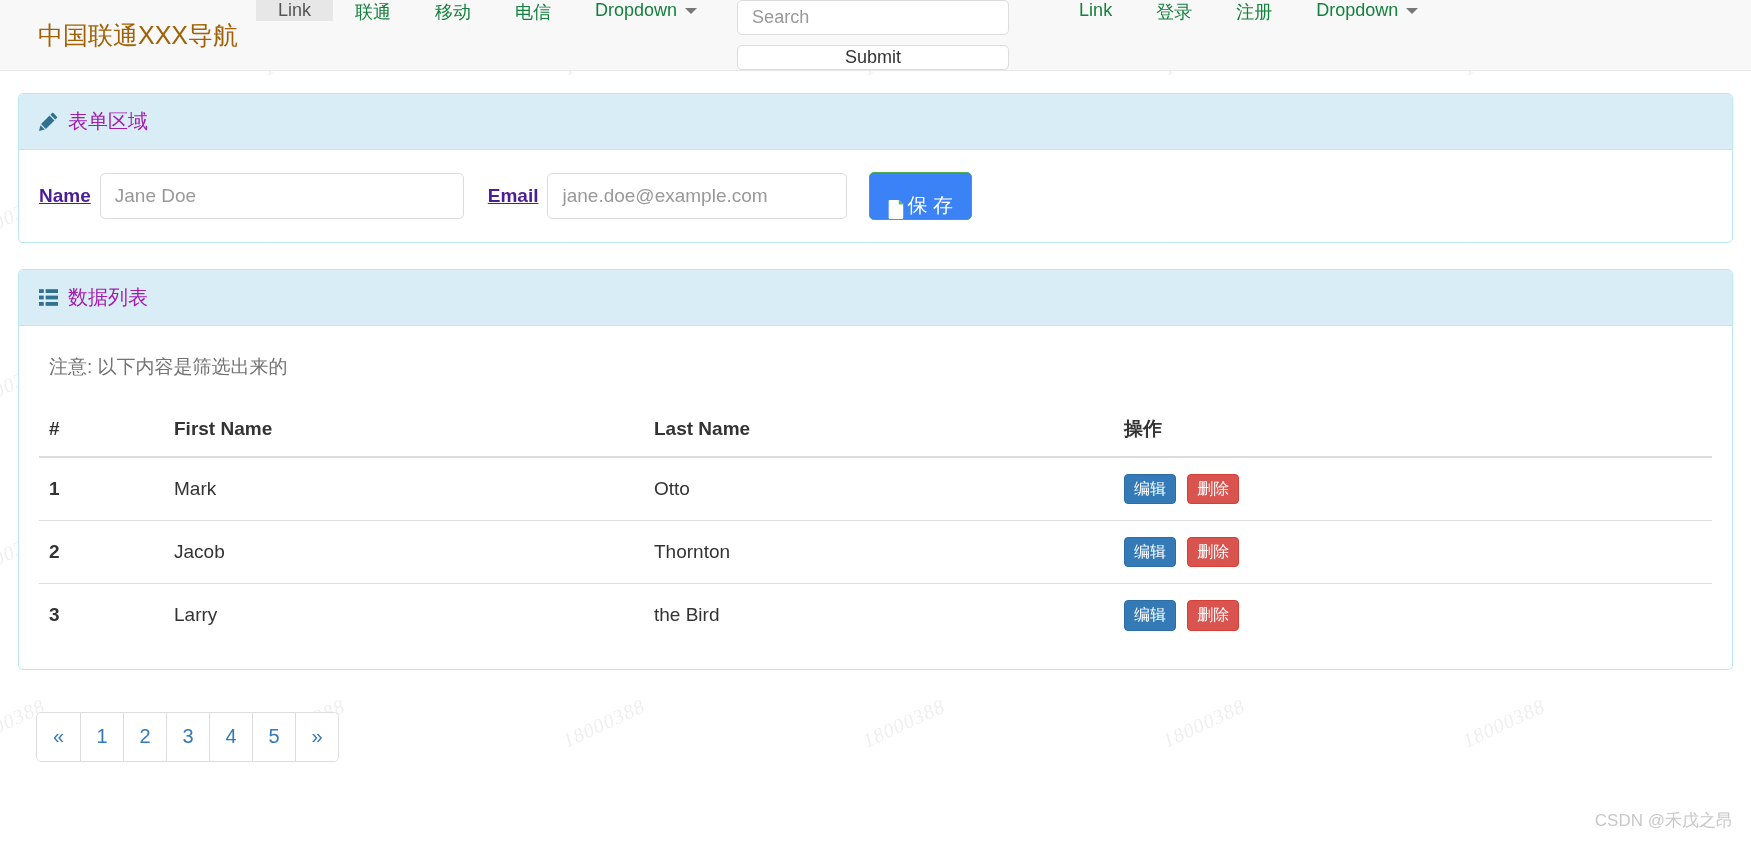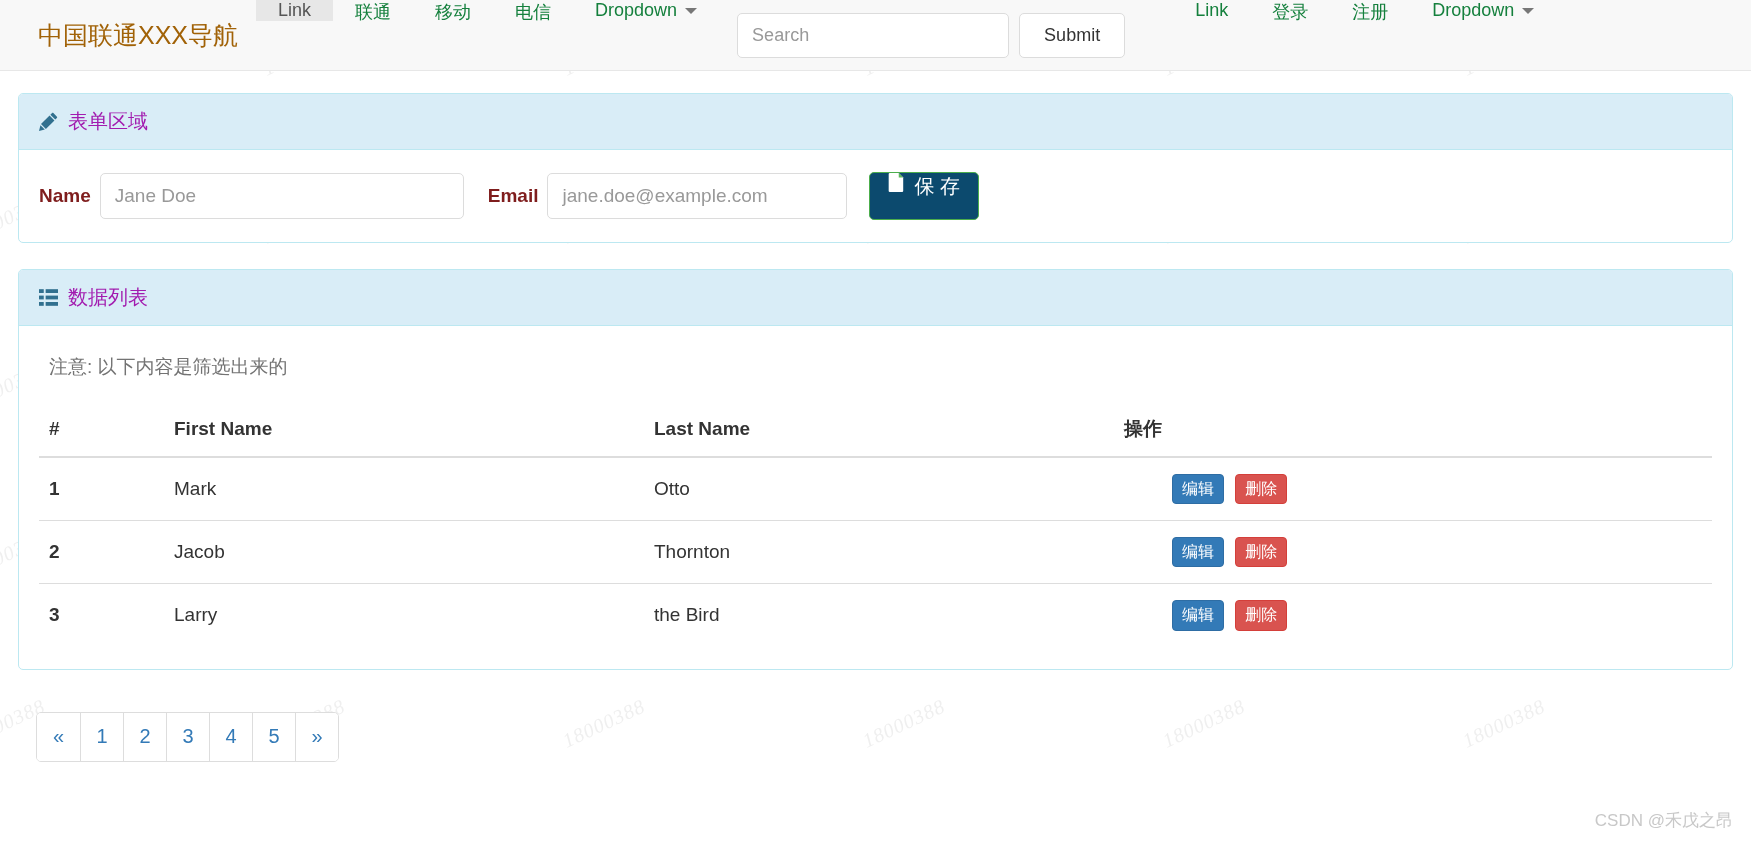--- a/index.html
+++ b/index.html
@@ -60,23 +60,24 @@
   .caret-dn {
     display: inline-block;
     width: 0; height: 0;
     margin-left: 8px;
     border-left: 6px solid transparent;
     border-right: 6px solid transparent;
     border-top: 6px solid #777777;
     vertical-align: middle;
   }
   .navbar-form {
-    display: flex; align-items: center;
+    display: flex; 
     margin-left: 18px;
     gap: 10px;
+    flex-direction: column;
   }
   .search-input {
     width: 272px; height: 45px;
     padding: 6px 14px;
     font-size: 18px;
     color: #555;
     background: #fff;
     border: 1px solid #dcdcdc;
     border-radius: 5px;
     outline: none;
@@ -123,47 +124,48 @@
   }
   .panel-body { padding: 22px 20px; }
 
   .ico { display: inline-flex; align-items: center; }
 
   
   .form-inline { display: flex; align-items: center; flex-wrap: nowrap; }
   .form-label {
     font-size: 19px;
     font-weight: bold;
-    color: #7f1d1d;
+    color: #4c1d95;
     margin-right: 9px;
     white-space: nowrap;
+    text-decoration: underline;
   }
   .form-control {
     height: 46px;
     padding: 6px 14px;
     font-size: 19px;
     color: #555;
     background: #fff;
     border: 1px solid #dcdcdc;
     border-radius: 5px;
     outline: none;
     font-family: inherit;
   }
   .form-control::placeholder { color: #999999; }
   #name-field  { width: 364px; margin-right: 24px; }
   #email-field { width: 300px; margin-right: 22px; }
   .btn-save {
     display: inline-flex;
-    align-items: flex-start;
-    gap: 9px;
+    align-items: flex-end;
+    gap: 2px;
     height: 48px;
     padding: 0 18px;
     font-size: 20px;
     color: #ffffff;
-    background: #0c4a6e;
+    background: #3b82f6;
     border: 1px solid #4cae4c;
     border-radius: 5px;
     cursor: pointer;
     font-family: inherit;
     white-space: nowrap;
   }
 
   
   .note {
     font-size: 19px;
@@ -201,21 +203,21 @@
     padding: 4px 9px 5px 9px;
     font-size: 16px;
     line-height: 1.2;
     color: #ffffff;
     border-radius: 4px;
     border: 1px solid transparent;
     cursor: pointer;
     font-family: inherit;
     margin-right: 6px;
   }
-  .btn-edit   { background: #337ab7; border-color: #2e6da4; margin-left: 48px; }
+  .btn-edit   { background: #337ab7; border-color: #2e6da4; }
   .btn-delete { background: #d9534f; border-color: #d43f3a; }
 
   
   .pagination {
     display: inline-flex;
     list-style: none;
     margin: 16px 0 0 18px;
     padding: 0;
     border-radius: 5px;
     overflow: hidden;

